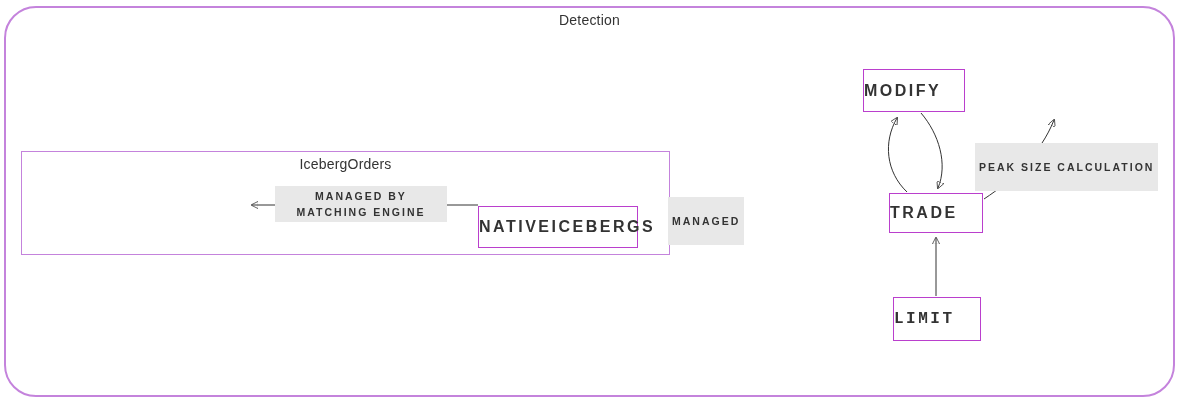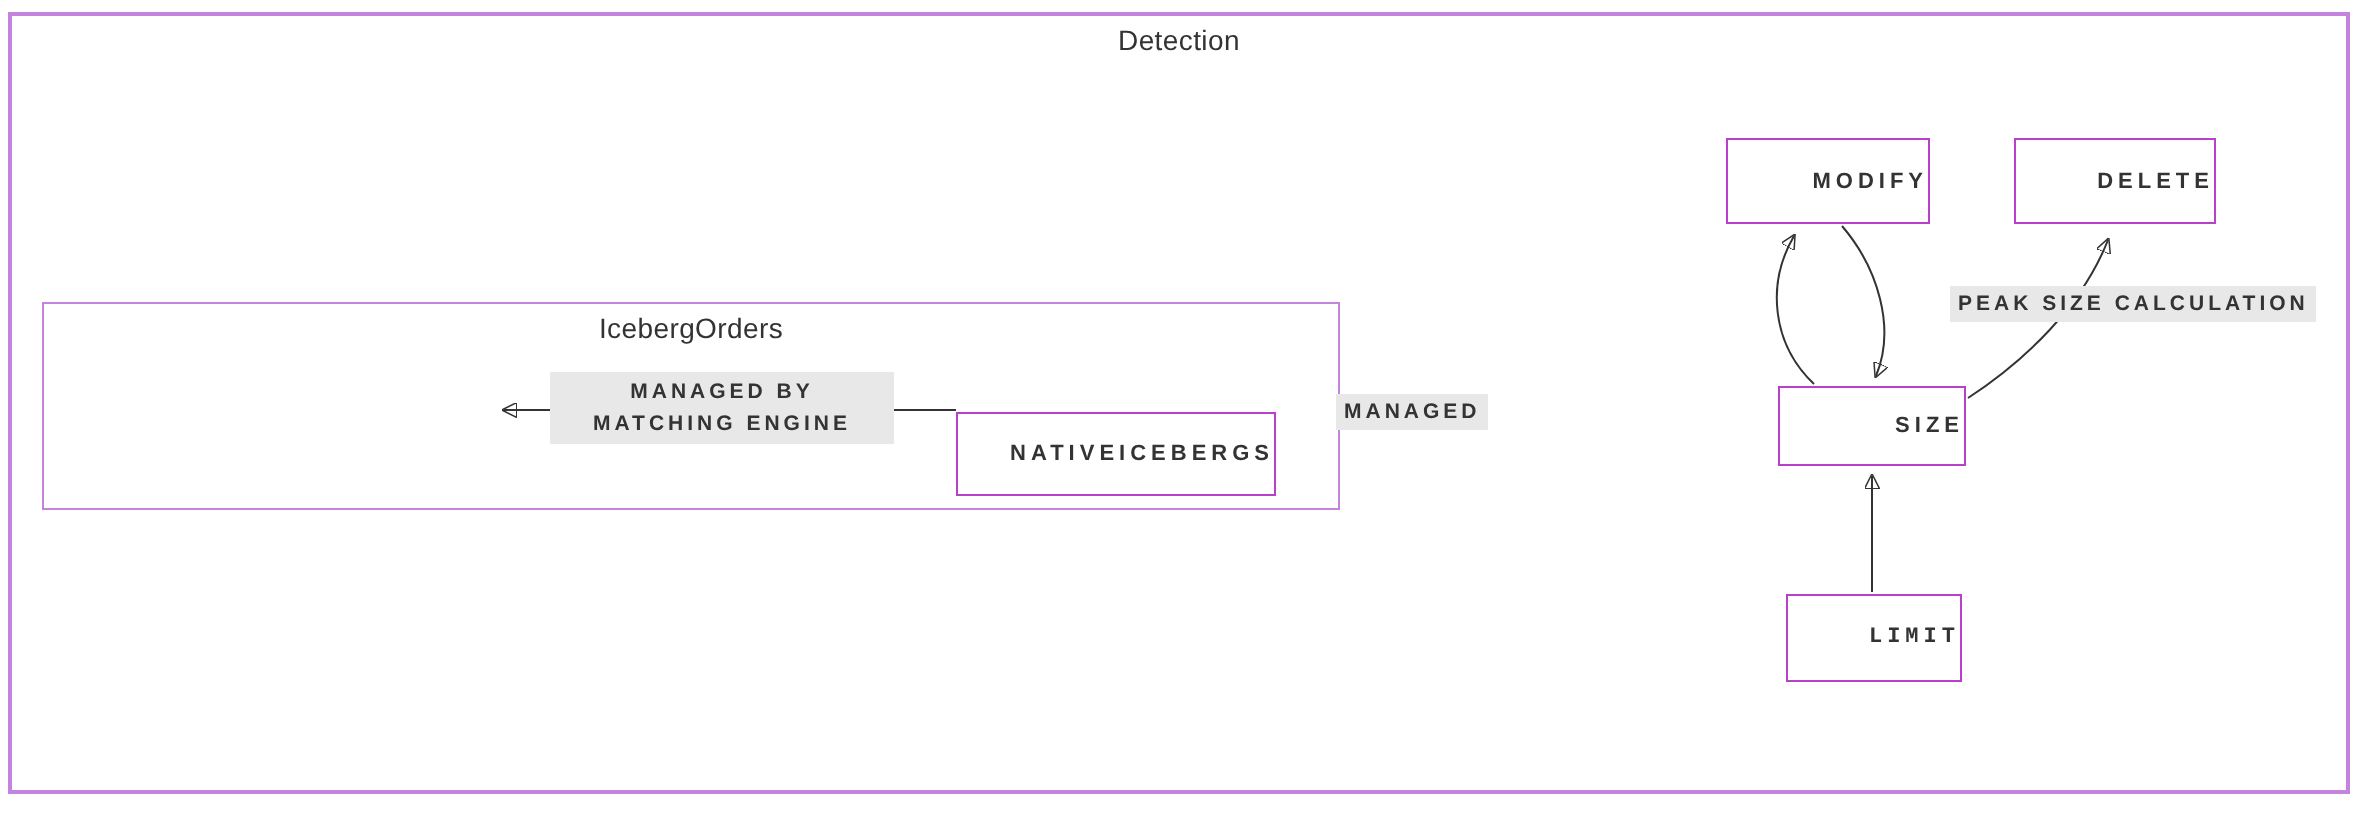--- a/index.html
+++ b/index.html
@@ -10,35 +10,35 @@
     --label-bg:#e8e8e8;
     --text:#333333;
   }
   *{margin:0;padding:0;box-sizing:border-box;}
   body{background:#ffffff;font-family:"Liberation Sans", sans-serif;}
   .canvas{position:relative;width:1179px;height:408px;background:#ffffff;overflow:hidden;}
   .cluster{position:absolute;border:1.5px solid var(--cluster-border);background:transparent;}
   .cluster.outer{border-width:2px;}
   .cluster-title{position:absolute;width:100%;text-align:center;font-size:14px;color:var(--text);padding-top:4px;letter-spacing:0.2px;}
   .node{position:absolute;border:1.5px solid var(--node-border);background:var(--node-fill);
-        display:flex;align-items:center;justify-content:flex-end;
-        font-size:11px;font-weight:600;letter-spacing:2.5px;color:var(--text);white-space:nowrap;}
+        display:flex;align-items:center;justify-content:flex-start;
+        font-size:16px;font-weight:600;letter-spacing:2.5px;color:var(--text);white-space:nowrap;}
   .edges{position:absolute;left:0;top:0;width:1179px;height:408px;pointer-events:none;}
   .edges path, .edges line{stroke:var(--edge-stroke);stroke-width:1;fill:none;}
   .edge-label{position:absolute;background:var(--label-bg);color:var(--text);
         font-size:10.5px;font-weight:700;letter-spacing:2px;line-height:16px;
-        text-align:center;padding:1px 4px;}
+        text-align:center;padding:16px 4px;}
   .edge-label.wrap{width:172px;padding:2px 4px;}
 </style>
 </head>
 <body>
 
 <div class="canvas">
 
-  <div class="cluster outer" style="left:4px;top:6px;width:1171px;height:391px;">
+  <div class="cluster outer" style="left:4px;top:6px;width:1171px;height:391px;border-radius:32px;">
     <div class="cluster-title">Detection</div>
   </div>
 
   <div class="cluster" style="left:21px;top:151px;width:649px;height:104px;">
     <div class="cluster-title">IcebergOrders</div>
   </div>
 
 
   <svg class="edges">
     <defs>
@@ -55,26 +55,23 @@
 
 
   <div class="node" style="left:478px;top:183px;width:160px;height:42px;margin-top:23px;">
     <span>NATIVEICEBERGS</span>
   </div>
 
   <div class="node" style="left:863px;top:69px;width:102px;height:43px;">
     <span>MODIFY</span>
   </div>
 
-  <div class="node" style="left:1007px;top:69px;width:101px;height:43px;">
-    <span>DELETE</span>
-  </div>
 
   <div class="node" style="left:889px;top:193px;width:94px;height:40px;">
-    <span>SIZE</span>
+    <span>TRADE</span>
   </div>
 
   <div class="node" style="left:893px;top:297px;width:88px;height:44px;font-family:Liberation Mono, monospace;">
     <span>LIMIT</span>
   </div>
 
   <div class="edge-label wrap" style="left:275px;top:186px;">MANAGED BY MATCHING ENGINE</div>
 
   <div class="edge-label" style="left:668px;top:197px;">MANAGED</div>
 

